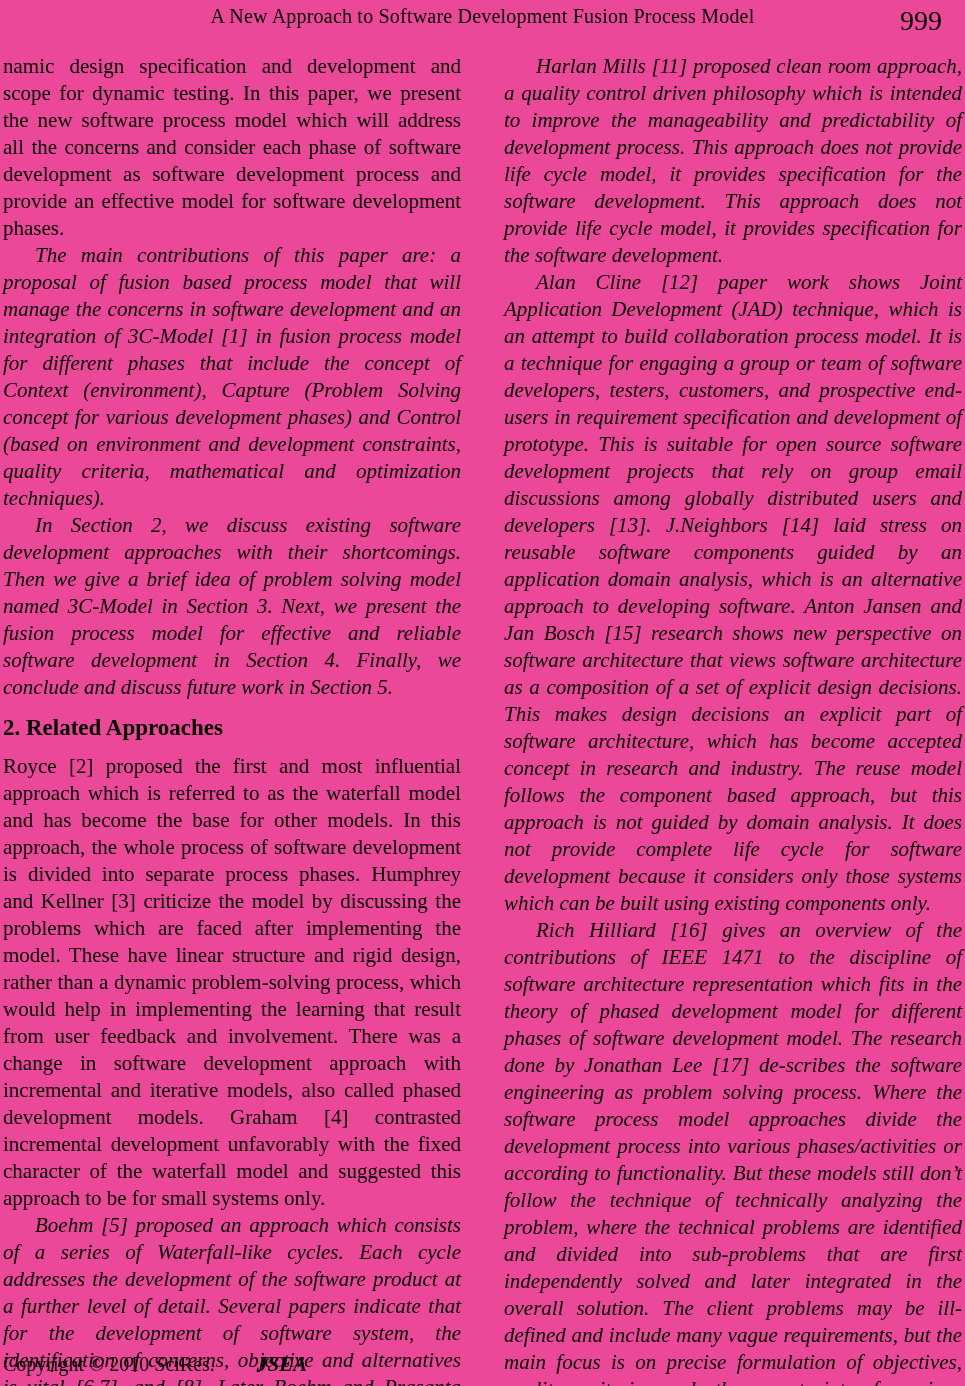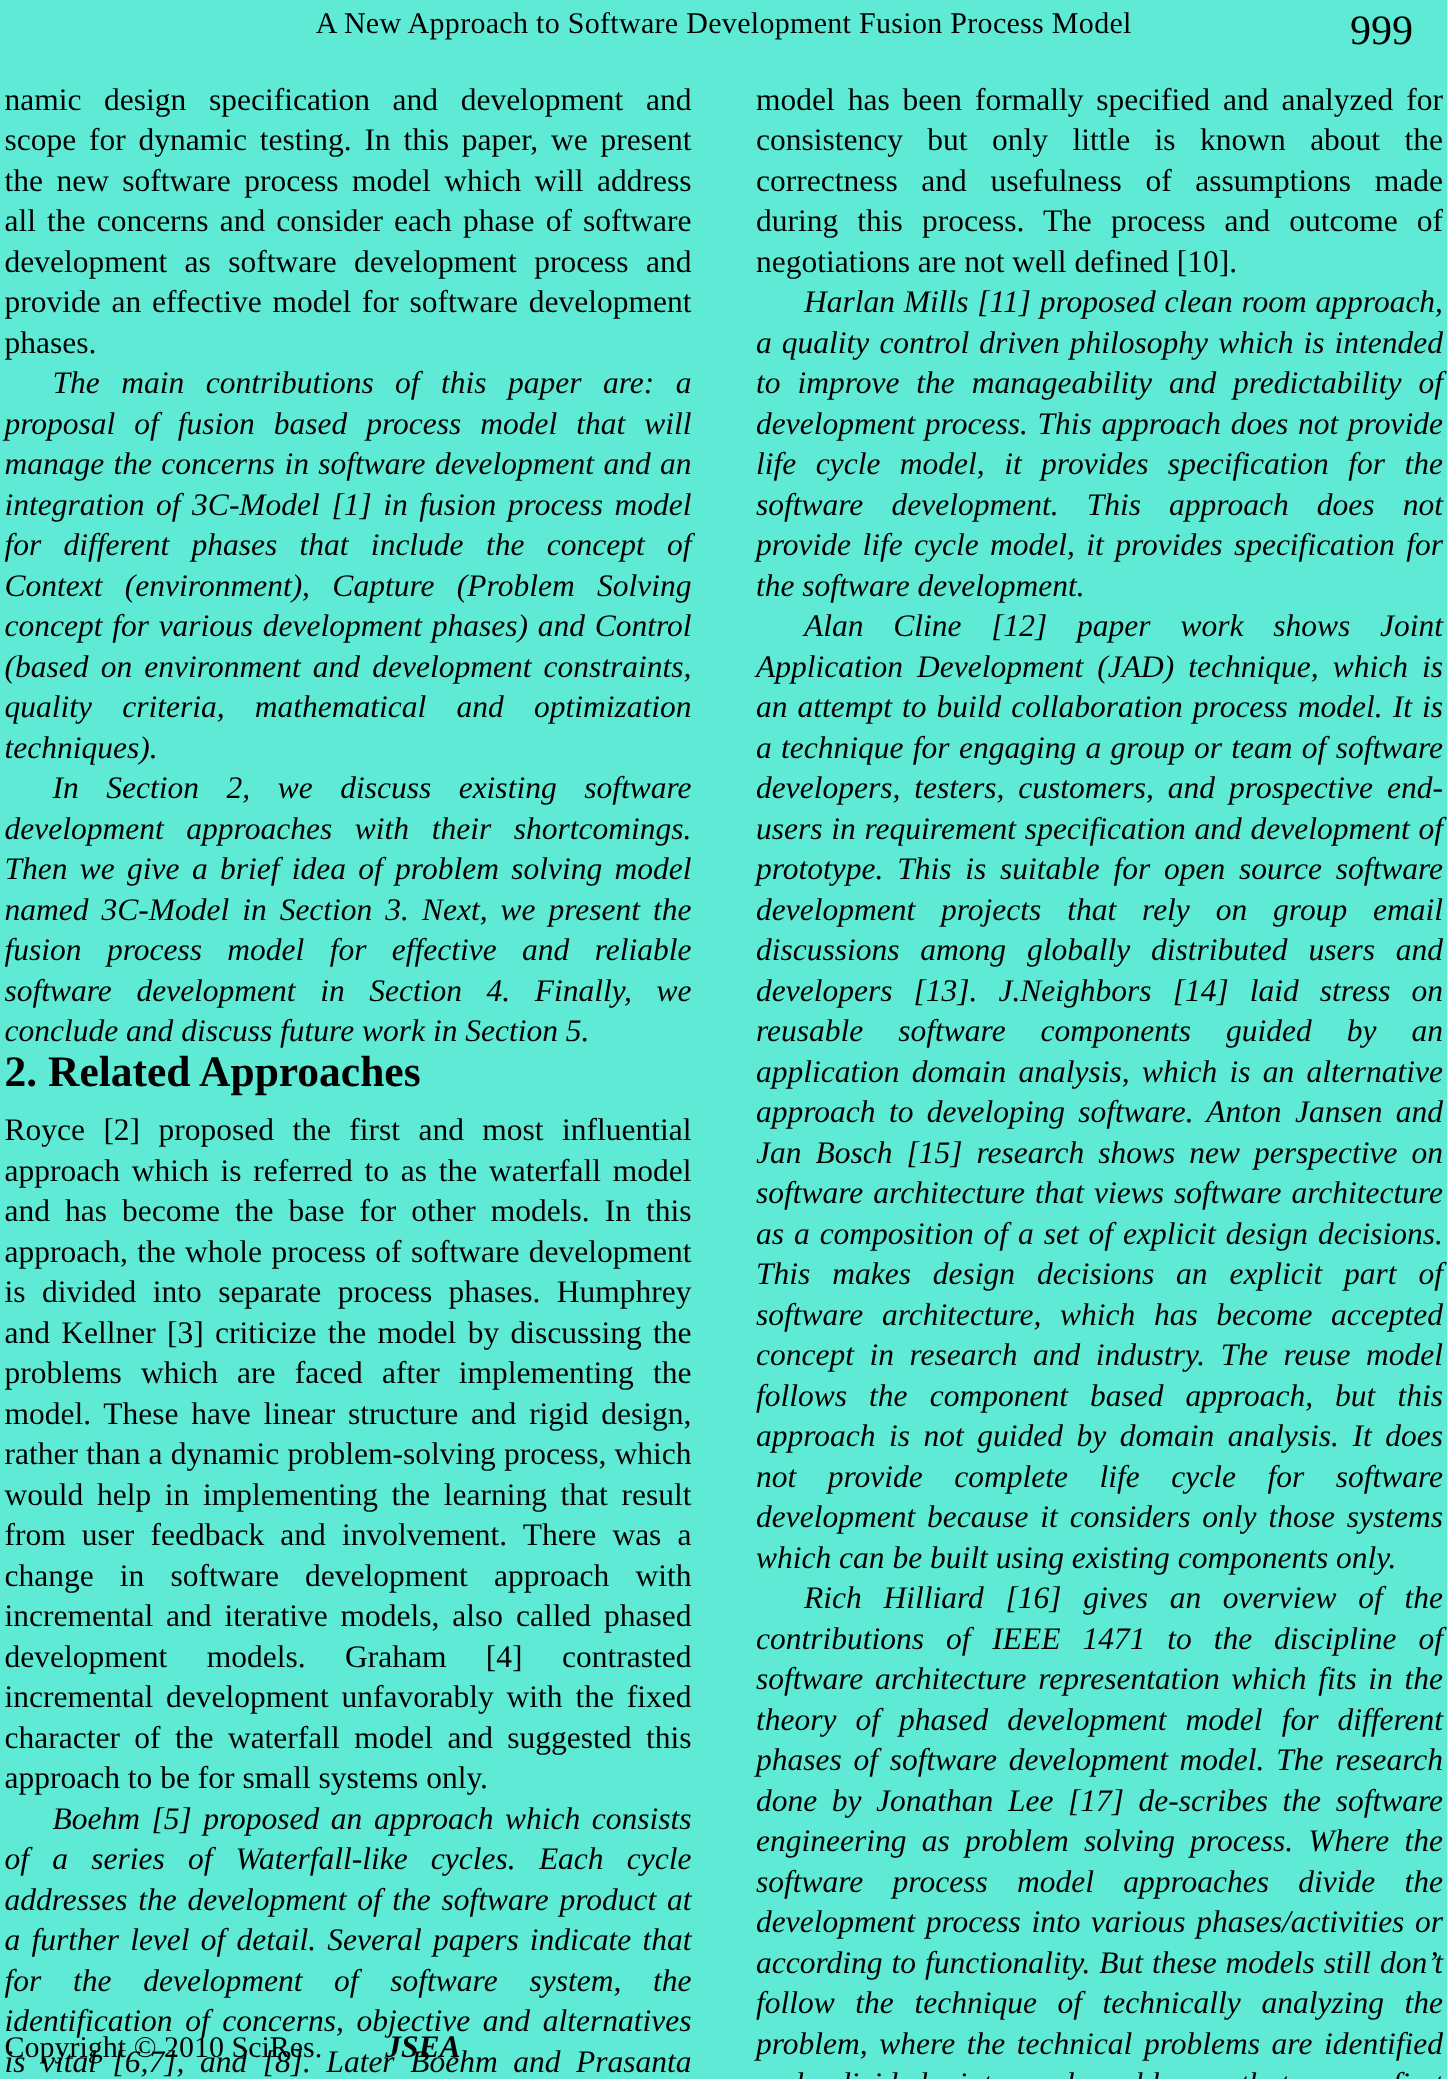--- a/index.html
+++ b/index.html
@@ -2,21 +2,21 @@
 <html><head>
 <meta charset="utf-8">
 <style>
   html, body { margin: 0; padding: 0; background: #ffffff; }
   .page {
     position: relative;
     width: 965px;
     height: 1386px;
     box-sizing: border-box;
     padding: 0 3px;
-    background: #5eead4;
+    background: #ec4899;
     color: #000000;
     font-family: "Liberation Serif", serif;
     overflow: hidden;
   }
   .header {
     position: relative;
     padding-top: 5px;
     height: 48px;
   }
   .header-title {
@@ -37,23 +37,23 @@
   }
   .col {
     width: 458px;
     font-size: 21px;
     line-height: 27px;
     text-align: justify;
   }
   .col p { margin: 0; }
   .col p.indent { text-indent: 32px; font-style: italic; }
   .section-heading {
-    font-size: 29px;
+    font-size: 23px;
     font-weight: bold;
-    margin: 0 0 11px 0;
+    margin: 13px 0 11px 0;
     text-align: left;
     line-height: 28px;
   }
   .footer {
     position: absolute;
     left: 3px;
     right: 3px;
     bottom: 9px;
     display: flex;
     align-items: baseline;
@@ -83,21 +83,20 @@
       <p class="indent">The main contributions of this paper are: a proposal of fusion based process model that will manage the concerns in software development and an integration of 3C-Model [1] in fusion process model for different phases that include the concept of Context (environment), Capture (Problem Solving concept for various development phases) and Control (based on environment and development constraints, quality criteria, mathematical and optimization techniques).</p>
       <p class="indent">In Section 2, we discuss existing software development approaches with their shortcomings. Then we give a brief idea of problem solving model named 3C-Model in Section 3. Next, we present the fusion process model for effective and reliable software development in Section 4. Finally, we conclude and discuss future work in Section 5.</p>
 
       <div class="section-heading">2. Related Approaches</div>
 
       <p>Royce [2] proposed the first and most influential approach which is referred to as the waterfall model and has become the base for other models. In this approach, the whole process of software development is divided into separate process phases. Humphrey and Kellner [3] criticize the model by discussing the problems which are faced after implementing the model. These have linear structure and rigid design, rather than a dynamic problem-solving process, which would help in implementing the learning that result from user feedback and involvement. There was a change in software development approach with incremental and iterative models, also called phased development models. Graham [4] contrasted incremental development unfavorably with the fixed character of the waterfall model and suggested this approach to be for small systems only.</p>
       <p class="indent">Boehm [5] proposed an approach which consists of a series of Waterfall-like cycles. Each cycle addresses the development of the software product at a further level of detail. Several papers indicate that for the development of software system, the identification of concerns, objective and alternatives is vital [6,7], and [8]. Later Boehm and Prasanta Bose [9] extended the spiral model to a variant called the Win-Win Spiral Model, also called win-win stakeholder approach to converge on a system’s next level objectives, constrains and alternatives. It determines three milestones: life-cycle objectives, life-cycle architecture, and initial operational capability, which served as basis for software development process. This</p>
     </div>
 
     <div class="col">
-      <p>model has been formally specified and analyzed for consistency but only little is known about the correctness and usefulness of assumptions made during this process. The process and outcome of negotiations are not well defined [10].</p>
       <p class="indent">Harlan Mills [11] proposed clean room approach, a quality control driven philosophy which is intended to improve the manageability and predictability of development process. This approach does not provide life cycle model, it provides specification for the software development. This approach does not provide life cycle model, it provides specification for the software development.</p>
       <p class="indent">Alan Cline [12] paper work shows Joint Application Development (JAD) technique, which is an attempt to build collaboration process model. It is a technique for engaging a group or team of software developers, testers, customers, and prospective end-users in requirement specification and development of prototype. This is suitable for open source software development projects that rely on group email discussions among globally distributed users and developers [13]. J.Neighbors [14] laid stress on reusable software components guided by an application domain analysis, which is an alternative approach to developing software. Anton Jansen and Jan Bosch [15] research shows new perspective on software architecture that views software architecture as a composition of a set of explicit design decisions. This makes design decisions an explicit part of software architecture, which has become accepted concept in research and industry. The reuse model follows the component based approach, but this approach is not guided by domain analysis. It does not provide complete life cycle for software development because it considers only those systems which can be built using existing components only.</p>
       <p class="indent">Rich Hilliard [16] gives an overview of the contributions of IEEE 1471 to the discipline of software architecture representation which fits in the theory of phased development model for different phases of software development model. The research done by Jonathan Lee [17] de-scribes the software engineering as problem solving process. Where the software process model approaches divide the development process into various phases/activities or according to functionality. But these models still don’t follow the technique of technically analyzing the problem, where the technical problems are identified and divided into sub-problems that are first independently solved and later integrated in the overall solution. The client problems may be ill-defined and include many vague requirements, but the main focus is on precise formulation of objectives, quality criteria and the constraints for given requirement or problem. In technical analysis part, we can easily put this specification on</p>
     </div>
 
   </div>
 
   <div class="footer">
     <span>Copyright © 2010 SciRes.</span>
     <span class="journal">JSEA</span>

